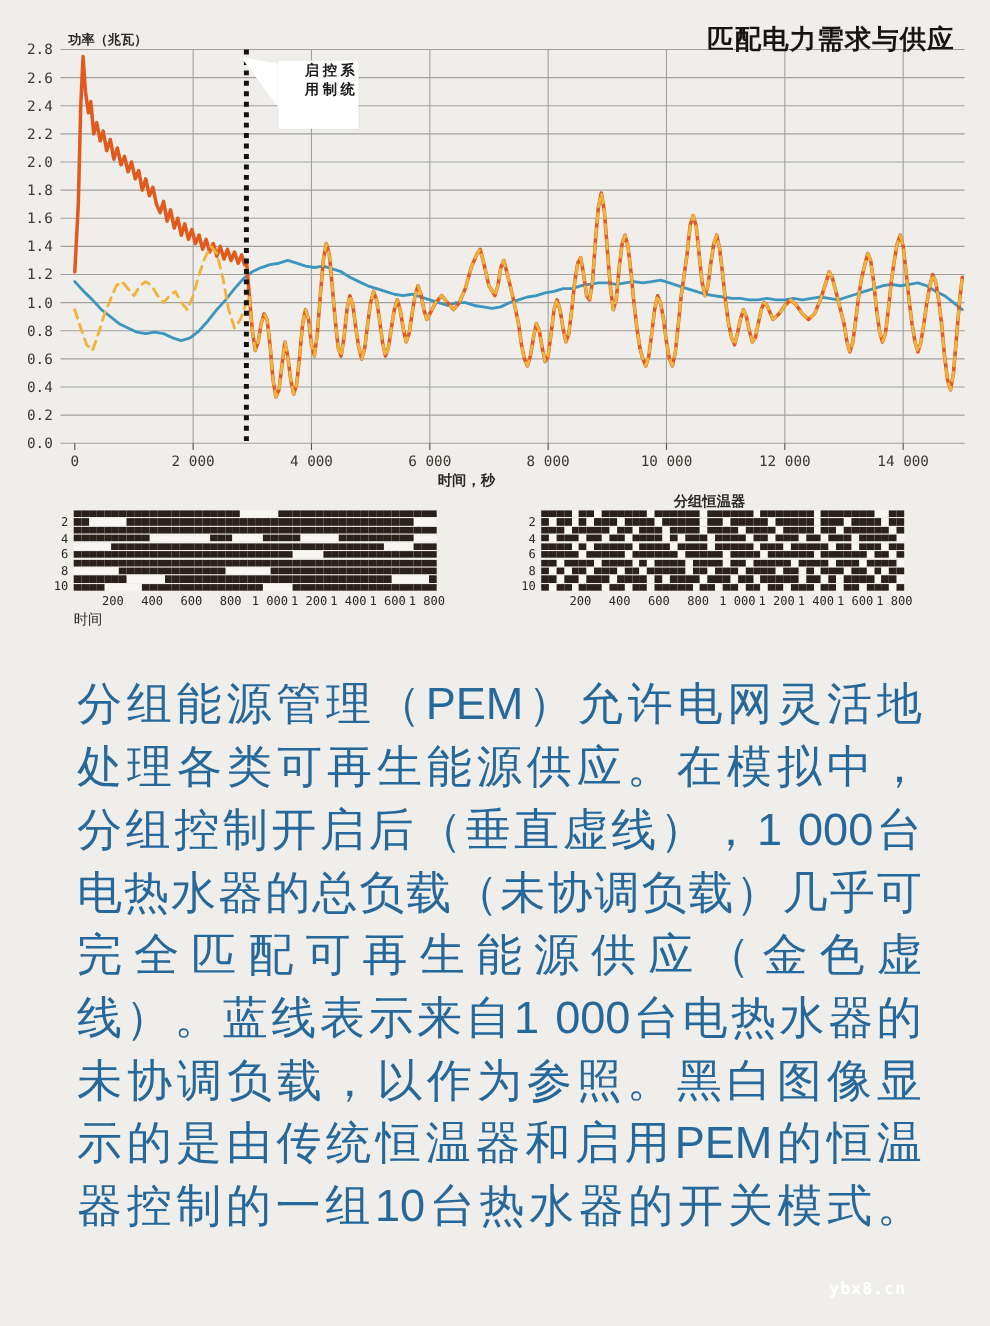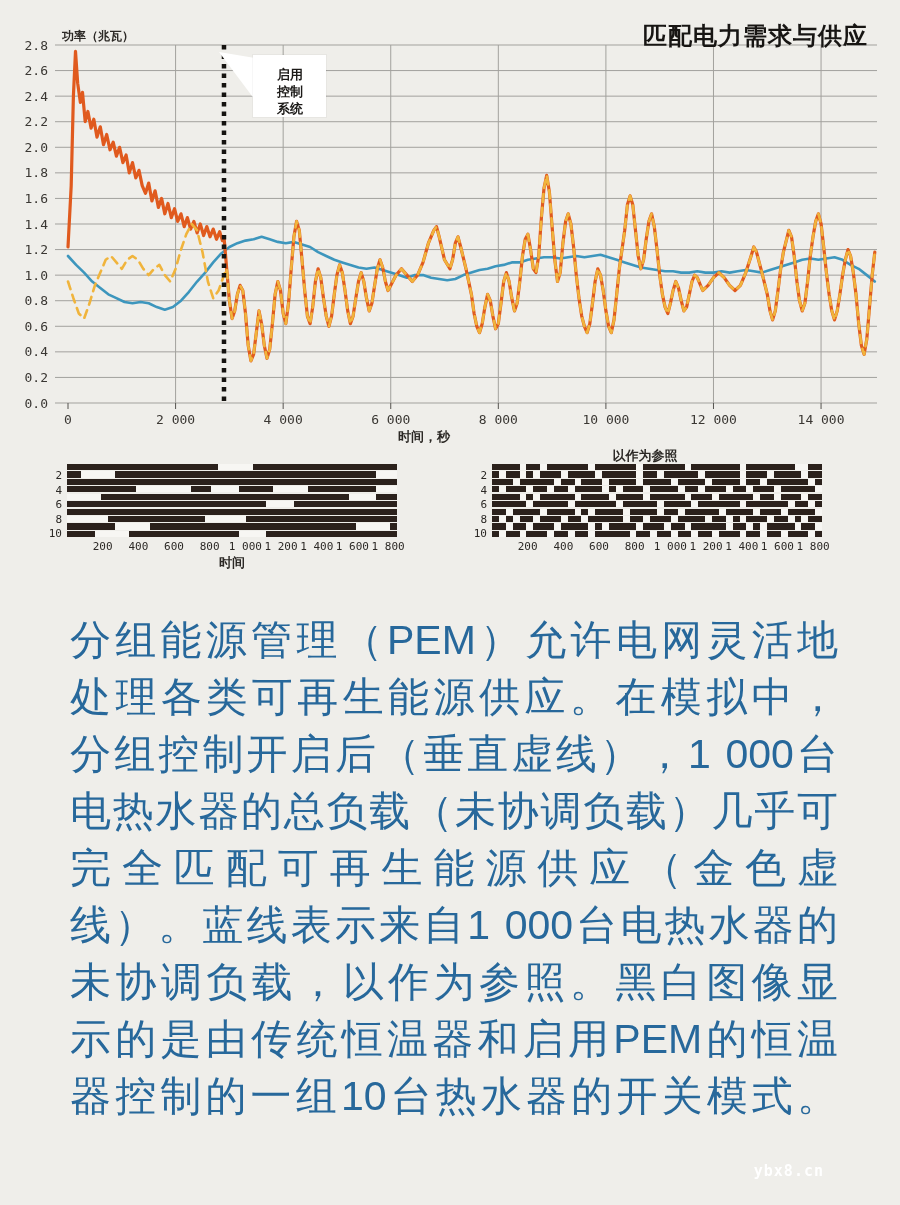--- a/index.html
+++ b/index.html
@@ -20,21 +20,21 @@
     position:absolute;left:62px;top:28px;
     font-size:12px;font-weight:bold;color:#2b2825;
   }
   .xaxis-label{
     position:absolute;left:398px;top:428px;
     font-size:13px;font-weight:bold;color:#2b2825;
   }
   .callout-box{
     position:absolute;left:253px;top:55px;width:73px;height:62px;
     background:#ffffff;box-shadow:0 0 0 1px rgba(0,0,0,0.03);
-    display:flex;flex-direction:column;justify-content:flex-end;
+    display:flex;flex-direction:row;justify-content:center;
     padding-left:24px;box-sizing:border-box;
   }
   .callout-line{font-size:13px;font-weight:bold;color:#1c1a18;line-height:17px;}
   .callout-wedge{position:absolute;left:219px;top:50px;}
   
   .raster-block{position:absolute;width:360px;height:120px;top:445px;}
   #raster-0{left:40px;}
   #raster-1{left:465px;}
   .raster-title{
     position:absolute;top:2px;left:0;width:100%;text-align:center;
@@ -53,22 +53,22 @@
     font-family:"DejaVu Sans Mono","Liberation Mono",monospace;
     font-size:11px;color:#2b2825;
   }
   .raster-xlabels{position:absolute;left:27px;top:95px;width:330px;height:14px;}
   .raster-xlabel{
     position:absolute;transform:translateX(-50%);white-space:nowrap;
     font-family:"DejaVu Sans Mono","Liberation Mono",monospace;
     font-size:11px;color:#2b2825;
   }
   .raster-xaxis-label{
-    position:absolute;left:27px;top:109px;width:330px;text-align:center;
-    font-size:13px;font-weight:bold;color:#2b2825;
+    position:absolute;left:27px;top:109px;width:330px;
+    font-size:13px;font-weight:normal;color:#2b2825;
   }
   
   #caption{position:absolute;left:70px;top:612px;width:768px;}
   .cap-line{
     font-size:41px;line-height:57px;color:#27689b;
     text-align:justify;text-align-last:justify;white-space:nowrap;
     font-weight:400;
   }
   
   #watermark{
@@ -675,21 +675,21 @@
       <div class="raster-xlabel" style="left: 54.0541%;">1 000</div>
       <div class="raster-xlabel" style="left: 64.8649%;">1 200</div>
       <div class="raster-xlabel" style="left: 75.6757%;">1 400</div>
       <div class="raster-xlabel" style="left: 86.4865%;">1 600</div>
       <div class="raster-xlabel" style="left: 97.2973%;">1 800</div>
     </div>
   <div class="raster-xaxis-label">时间</div>
 </div>
 
 <div class="raster-block" id="raster-1">
-  <div class="raster-title">以作为参照</div>
+  <div class="raster-title">分组恒温器</div>
   <div class="raster-ylabels">
       <div class="raster-ylabel" style="top: 10.95px;">2</div>
       <div class="raster-ylabel" style="top: 25.55px;">4</div>
       <div class="raster-ylabel" style="top: 40.15px;">6</div>
       <div class="raster-ylabel" style="top: 54.75px;">8</div>
       <div class="raster-ylabel" style="top: 69.35px;">10</div>
     </div>
   <div class="raster-grid">
       <div class="raster-row">
         <div class="raster-cell on"></div>

